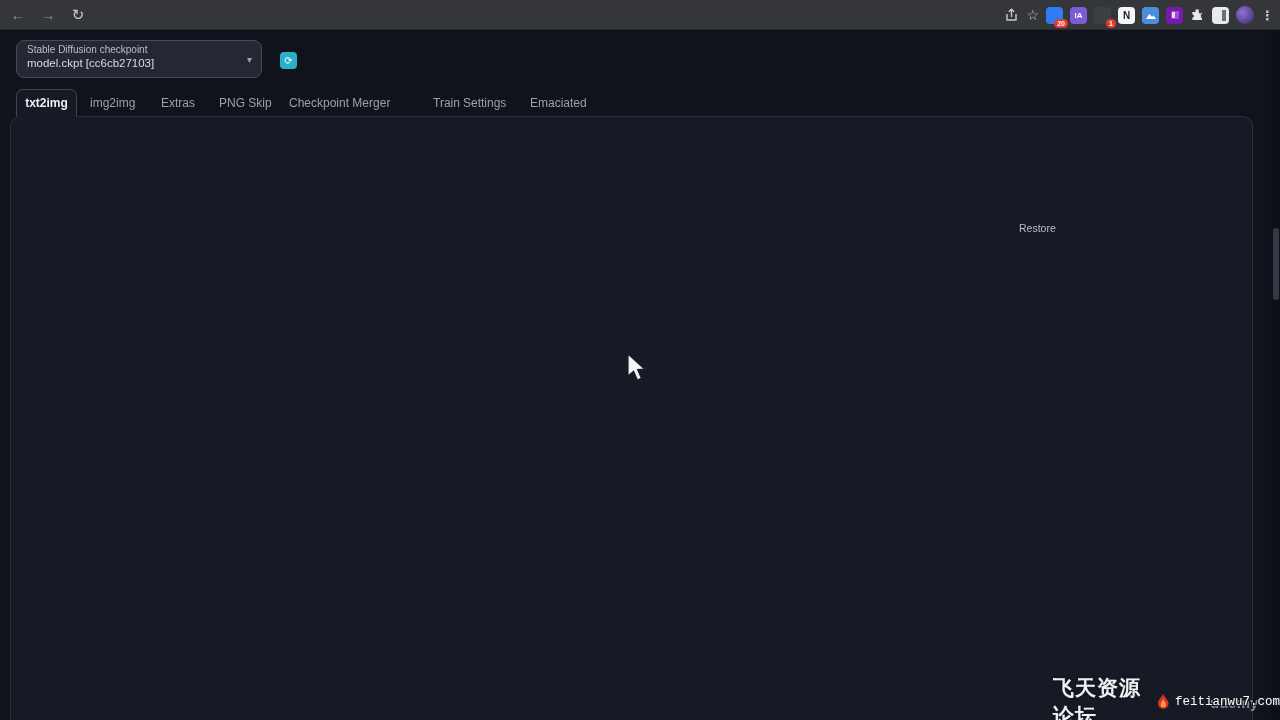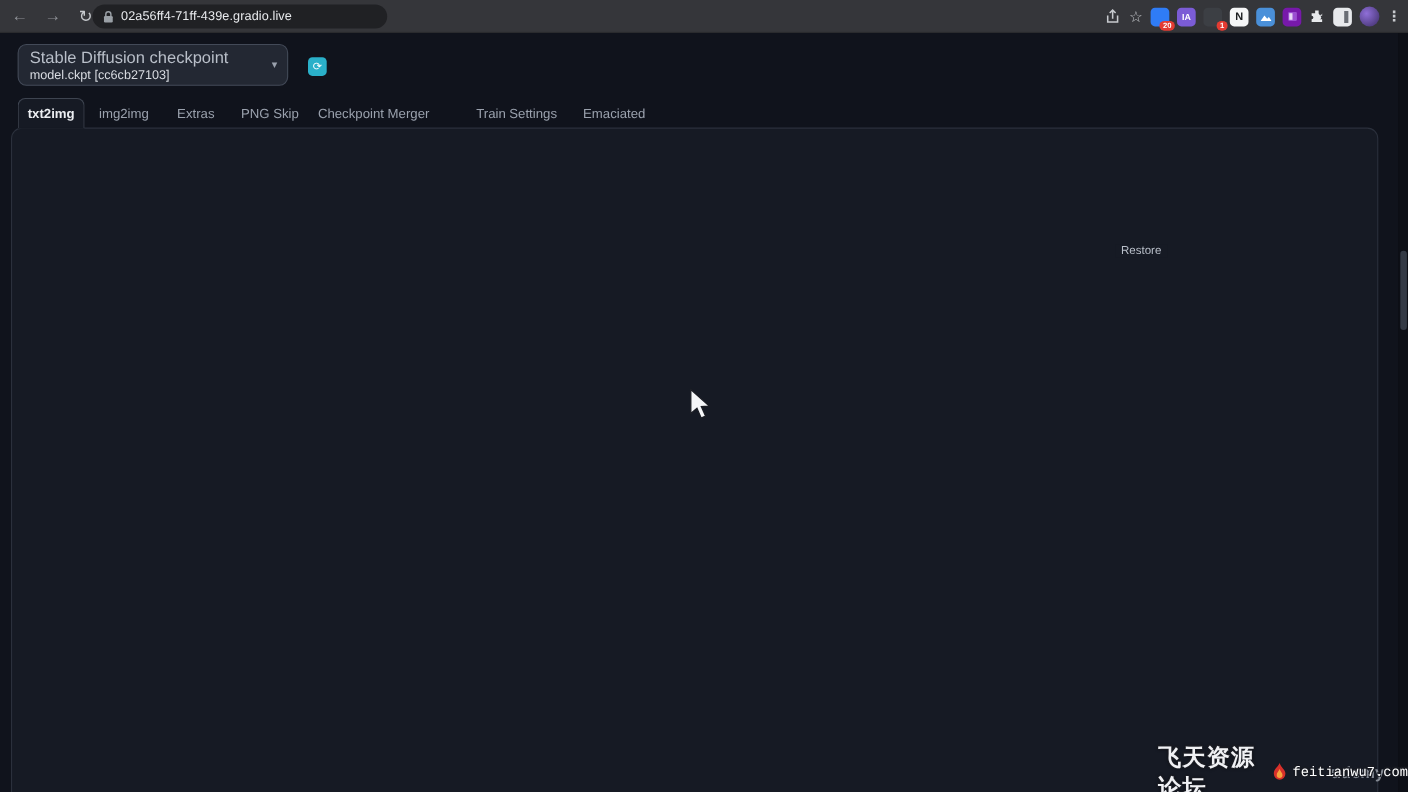--- a/index.html
+++ b/index.html
@@ -19,21 +19,21 @@
   .chrome-right { position:absolute; right:6px; top:0; height:30px; display:flex; align-items:center; gap:7px; }
   .ext { position:relative; width:17px; height:17px; border-radius:4px; display:flex; align-items:center;
          justify-content:center; font-size:8px; font-weight:700; color:#fff; }
   .badge { position:absolute; right:-5px; bottom:-4px; background:#e33b32; color:#fff; font-size:7px;
            font-weight:700; border-radius:6px; padding:1px 3px; line-height:1; }
   .avatar { width:18px; height:18px; border-radius:50%; background:radial-gradient(circle at 35% 35%,#8f6fd8,#3c2c66); }
 
   
   .ckpt { position:absolute; left:16px; top:40px; width:246px; height:38px; background:#232833;
           border:1px solid #434a58; border-radius:8px; padding:3px 10px; }
-  .ckpt-label { font-size:15px; color:#b9bfc9; }
+  .ckpt-label { font-size:10px; color:#b9bfc9; }
   .ckpt-value { font-size:11.5px; color:#d8dbe1; margin-top:2px; }
   .chev { position:absolute; right:9px; top:50%; transform:translateY(-50%); color:#9aa1ad; font-size:10px; }
   .teal-btn { position:absolute; background:#2ab0c9; color:#fff; border:none; border-radius:4px;
               display:flex; align-items:center; justify-content:center; cursor:pointer; }
 
   
   .tab-active { position:absolute; left:16px; top:89px; width:61px; height:28px; background:#161a24;
                 border:1px solid #3e4450; border-bottom:1px solid #161a24; border-radius:7px 7px 0 0;
                 color:#eceef2; font-size:12px; font-weight:700; display:flex; align-items:center;
                 justify-content:center; z-index:4; }
@@ -236,27 +236,20 @@
     </symbol>
   </defs>
 </svg>
 
 <div class="screen">
 
   <div class="chrome">
     <span class="nav-ico">←</span>
     <span class="nav-ico">→</span>
     <span class="nav-ico lit">↻</span>
-    <div class="url-pill">
-      <svg width="9" height="11" viewBox="0 0 9 11">
-        <rect x="0.5" y="4.5" width="8" height="6" rx="1.2" fill="#9aa0a6"></rect>
-        <path d="M2.2,4.5 V3 a2.3,2.3 0 0 1 4.6,0 V4.5" fill="none" stroke="#9aa0a6" stroke-width="1.3"></path>
-      </svg>
-      <span class="url-text">02a56ff4-71ff-439e.gradio.live</span>
-    </div>
     <div class="chrome-right">
       <svg width="15" height="15" viewBox="0 0 15 15">
         <path d="M3,6 V12 H12 V6" fill="none" stroke="#c7cace" stroke-width="1.4"></path>
         <path d="M7.5,9 V1.5 M4.8,3.8 L7.5,1.2 L10.2,3.8" fill="none" stroke="#c7cace" stroke-width="1.4"></path>
       </svg>
       <span style="color:#c7cace;font-size:14px;">☆</span>
       <span class="ext" style="background:#2f7cf6;">
         <span class="badge">20</span>
       </span>
       <span class="ext" style="background:#7b5cd6;">IA</span>

